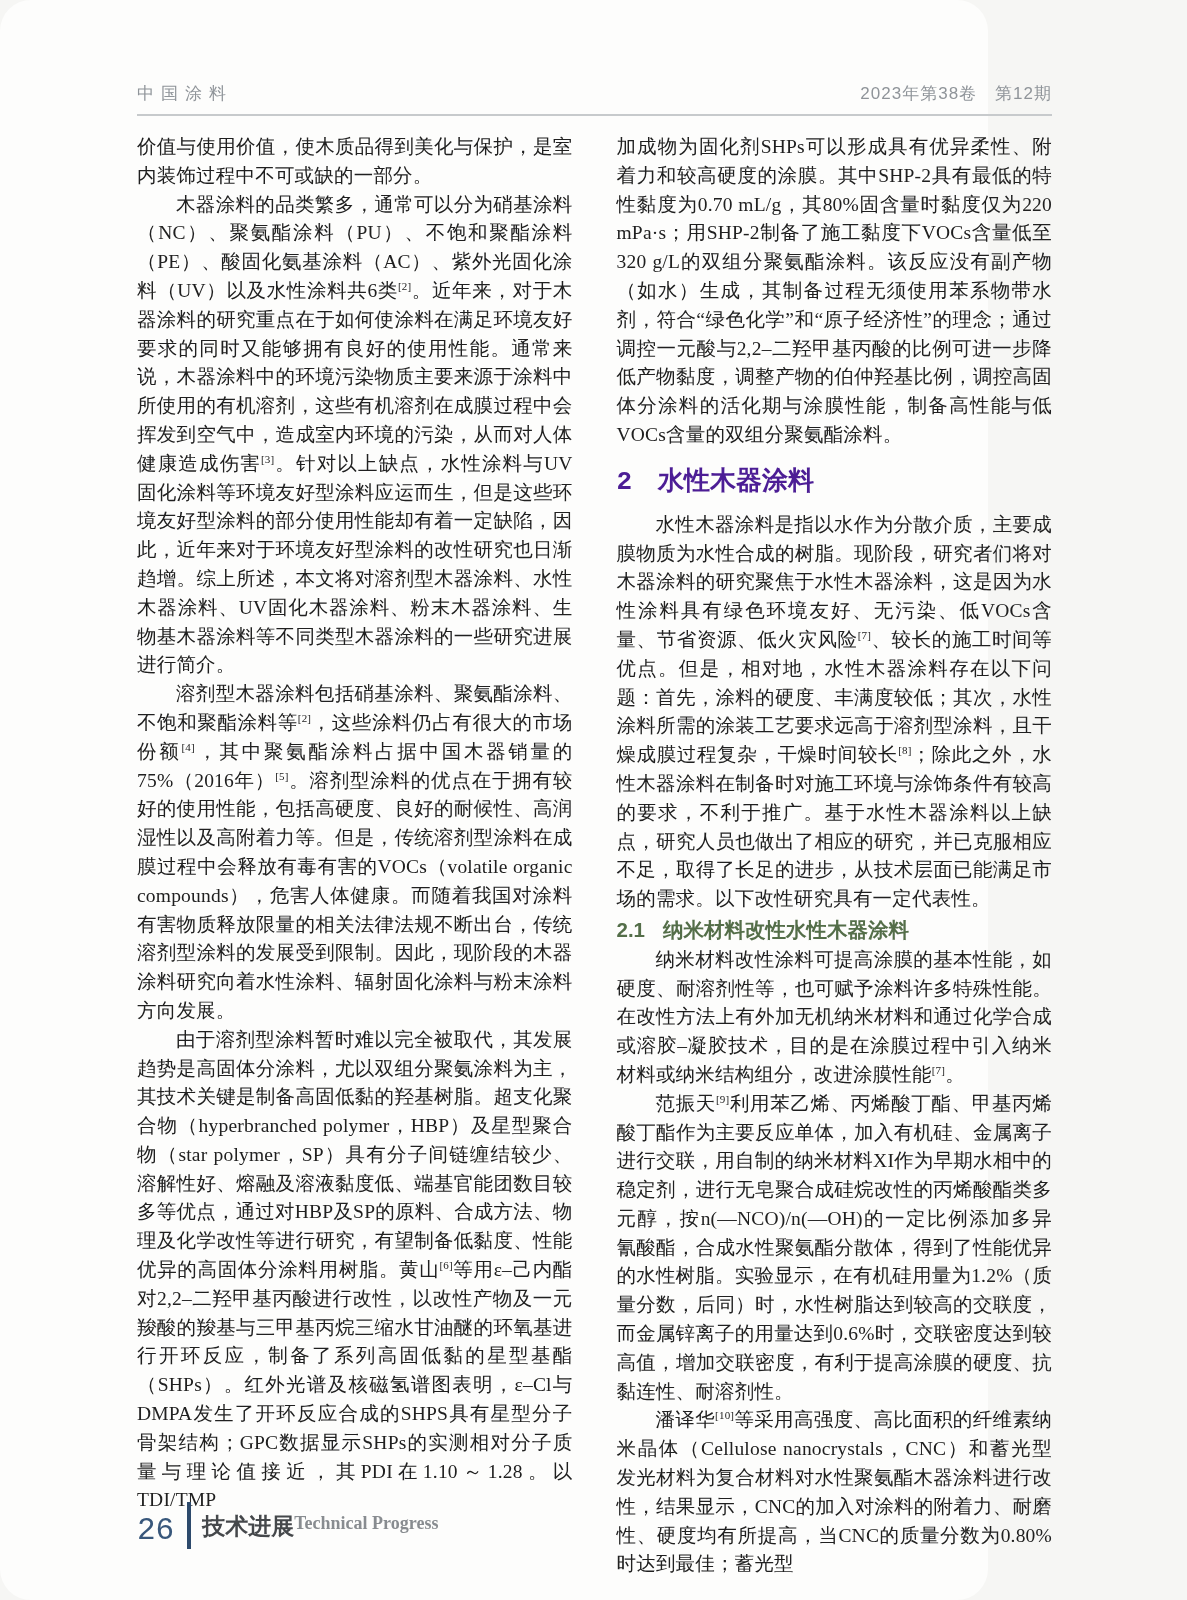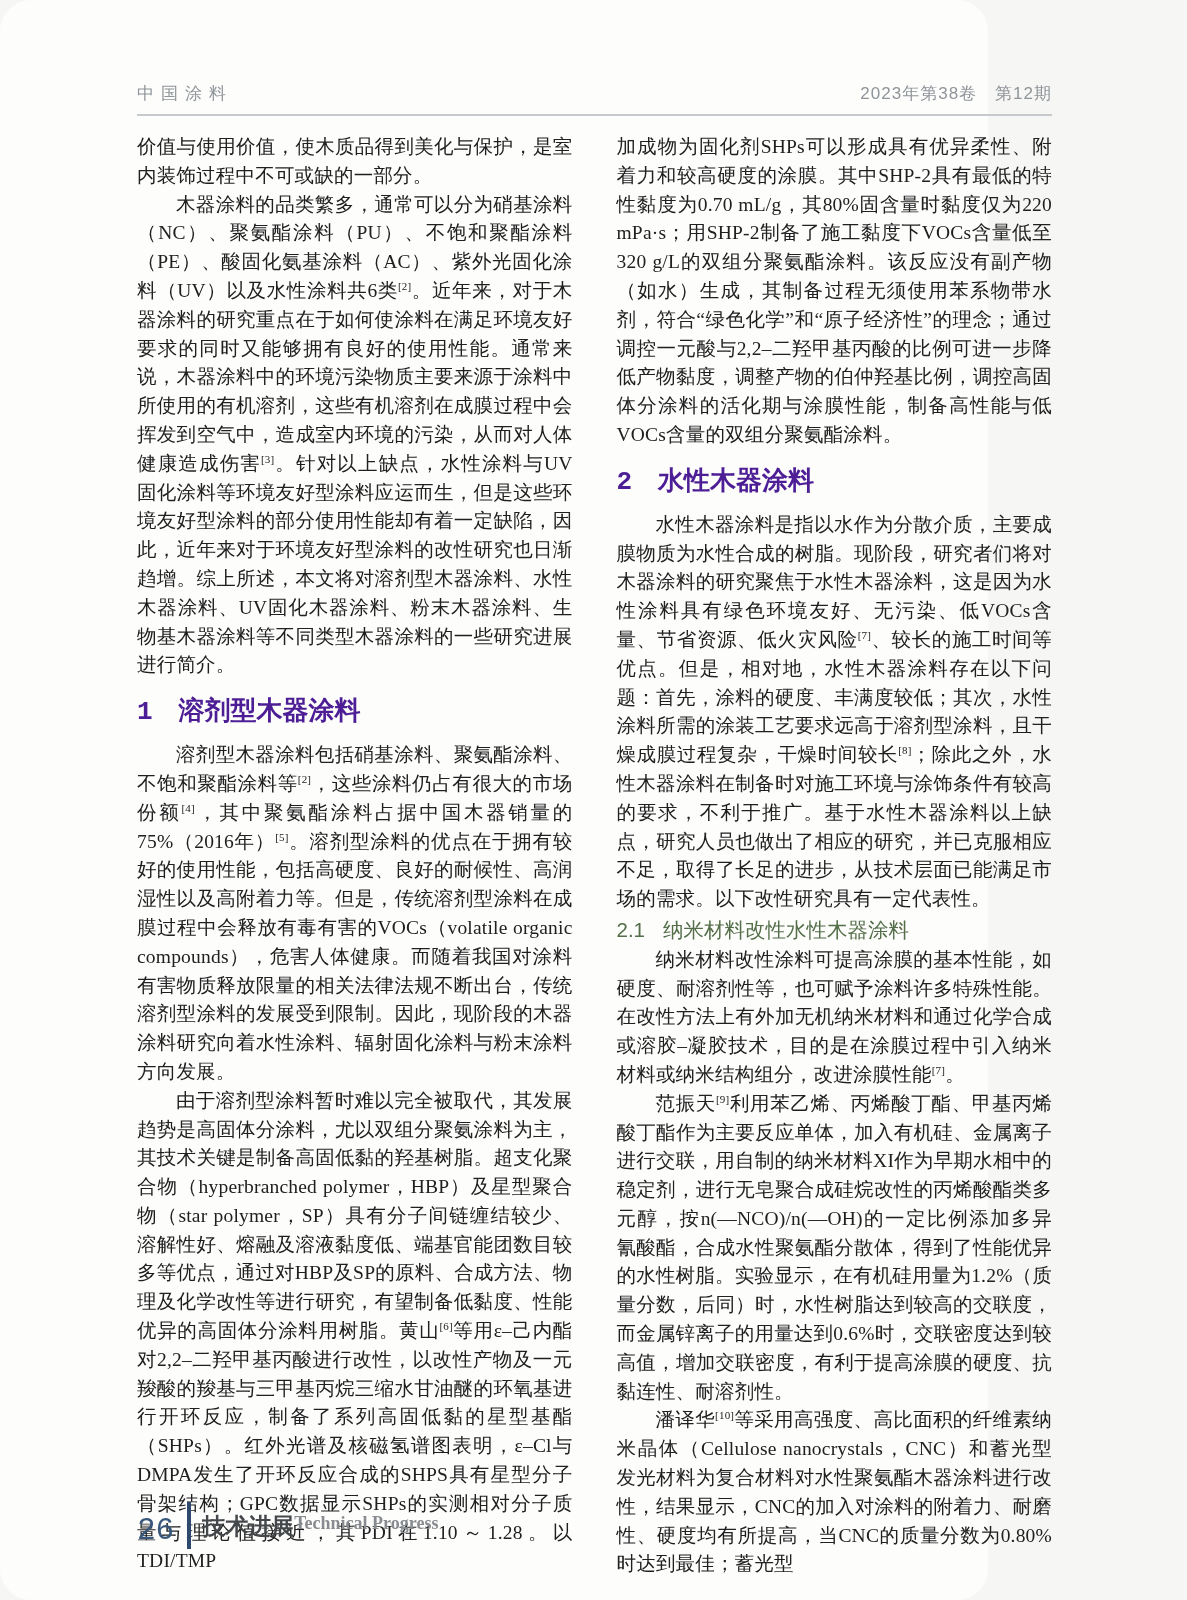--- a/index.html
+++ b/index.html
@@ -55,21 +55,21 @@
     font-family:Liberation Mono, monospace;
     font-weight:bold;
     font-size:26px;
     color:#4c1d95;
     padding:17px 0 14px 0;
     line-height:30px;
   }
   .h1 .hnum{margin-right:26px;}
   .h2{
     font-family:"Liberation Sans","DejaVu Sans",sans-serif;
-    font-weight:normal;
+    font-weight:bold;
     font-size:20.5px;
     color:#546e49;
     line-height:28.8px;
     padding:2px 0 1px 0;
   }
   .h2 .hnum{margin-right:18px;}
   
   .footer{
     position:absolute;
     left:137px;top:1502px;
@@ -111,21 +111,20 @@
 
   <div class="runhead">
     <span class="journal">中国涂料</span>
     <span class="issue">2023年第38卷　第12期</span>
   </div>
 
   <div class="content">
     <div class="col">
         <p class="para">价值与使用价值，使木质品得到美化与保护，是室内装饰过程中不可或缺的一部分。</p>
         <p class="para indent">木器涂料的品类繁多，通常可以分为硝基涂料（NC）、聚氨酯涂料（PU）、不饱和聚酯涂料（PE）、酸固化氨基涂料（AC）、紫外光固化涂料（UV）以及水性涂料共6类<sup>[2]</sup>。近年来，对于木器涂料的研究重点在于如何使涂料在满足环境友好要求的同时又能够拥有良好的使用性能。通常来说，木器涂料中的环境污染物质主要来源于涂料中所使用的有机溶剂，这些有机溶剂在成膜过程中会挥发到空气中，造成室内环境的污染，从而对人体健康造成伤害<sup>[3]</sup>。针对以上缺点，水性涂料与UV固化涂料等环境友好型涂料应运而生，但是这些环境友好型涂料的部分使用性能却有着一定缺陷，因此，近年来对于环境友好型涂料的改性研究也日渐趋增。综上所述，本文将对溶剂型木器涂料、水性木器涂料、UV固化木器涂料、粉末木器涂料、生物基木器涂料等不同类型木器涂料的一些研究进展进行简介。</p>
-        <div class="h1"><span class="hnum">1</span><span>溶剂型木器涂料</span></div>
         <p class="para indent">溶剂型木器涂料包括硝基涂料、聚氨酯涂料、不饱和聚酯涂料等<sup>[2]</sup>，这些涂料仍占有很大的市场份额<sup>[4]</sup>，其中聚氨酯涂料占据中国木器销量的75%（2016年）<sup>[5]</sup>。溶剂型涂料的优点在于拥有较好的使用性能，包括高硬度、良好的耐候性、高润湿性以及高附着力等。但是，传统溶剂型涂料在成膜过程中会释放有毒有害的VOCs（volatile organic compounds），危害人体健康。而随着我国对涂料有害物质释放限量的相关法律法规不断出台，传统溶剂型涂料的发展受到限制。因此，现阶段的木器涂料研究向着水性涂料、辐射固化涂料与粉末涂料方向发展。</p>
         <p class="para indent">由于溶剂型涂料暂时难以完全被取代，其发展趋势是高固体分涂料，尤以双组分聚氨涂料为主，其技术关键是制备高固低黏的羟基树脂。超支化聚合物（hyperbranched polymer，HBP）及星型聚合物（star polymer，SP）具有分子间链缠结较少、溶解性好、熔融及溶液黏度低、端基官能团数目较多等优点，通过对HBP及SP的原料、合成方法、物理及化学改性等进行研究，有望制备低黏度、性能优异的高固体分涂料用树脂。黄山<sup>[6]</sup>等用ε–己内酯对2,2–二羟甲基丙酸进行改性，以改性产物及一元羧酸的羧基与三甲基丙烷三缩水甘油醚的环氧基进行开环反应，制备了系列高固低黏的星型基酯（SHPs）。红外光谱及核磁氢谱图表明，ε–Cl与DMPA发生了开环反应合成的SHPS具有星型分子骨架结构；GPC数据显示SHPs的实测相对分子质量与理论值接近，其PDI在1.10～1.28。以TDI/TMP</p>
       </div>
     <div class="col">
         <p class="para">加成物为固化剂SHPs可以形成具有优异柔性、附着力和较高硬度的涂膜。其中SHP-2具有最低的特性黏度为0.70 mL/g，其80%固含量时黏度仅为220 mPa·s；用SHP-2制备了施工黏度下VOCs含量低至320 g/L的双组分聚氨酯涂料。该反应没有副产物（如水）生成，其制备过程无须使用苯系物带水剂，符合“绿色化学”和“原子经济性”的理念；通过调控一元酸与2,2–二羟甲基丙酸的比例可进一步降低产物黏度，调整产物的伯仲羟基比例，调控高固体分涂料的活化期与涂膜性能，制备高性能与低VOCs含量的双组分聚氨酯涂料。</p>
         <div class="h1"><span class="hnum">2</span><span>水性木器涂料</span></div>
         <p class="para indent">水性木器涂料是指以水作为分散介质，主要成膜物质为水性合成的树脂。现阶段，研究者们将对木器涂料的研究聚焦于水性木器涂料，这是因为水性涂料具有绿色环境友好、无污染、低VOCs含量、节省资源、低火灾风险<sup>[7]</sup>、较长的施工时间等优点。但是，相对地，水性木器涂料存在以下问题：首先，涂料的硬度、丰满度较低；其次，水性涂料所需的涂装工艺要求远高于溶剂型涂料，且干燥成膜过程复杂，干燥时间较长<sup>[8]</sup>；除此之外，水性木器涂料在制备时对施工环境与涂饰条件有较高的要求，不利于推广。基于水性木器涂料以上缺点，研究人员也做出了相应的研究，并已克服相应不足，取得了长足的进步，从技术层面已能满足市场的需求。以下改性研究具有一定代表性。</p>
         <div class="h2"><span class="hnum">2.1</span><span>纳米材料改性水性木器涂料</span></div>
         <p class="para indent">纳米材料改性涂料可提高涂膜的基本性能，如硬度、耐溶剂性等，也可赋予涂料许多特殊性能。在改性方法上有外加无机纳米材料和通过化学合成或溶胶–凝胶技术，目的是在涂膜过程中引入纳米材料或纳米结构组分，改进涂膜性能<sup>[7]</sup>。</p>
         <p class="para indent">范振天<sup>[9]</sup>利用苯乙烯、丙烯酸丁酯、甲基丙烯酸丁酯作为主要反应单体，加入有机硅、金属离子进行交联，用自制的纳米材料XI作为早期水相中的稳定剂，进行无皂聚合成硅烷改性的丙烯酸酯类多元醇，按n(—NCO)/n(—OH)的一定比例添加多异氰酸酯，合成水性聚氨酯分散体，得到了性能优异的水性树脂。实验显示，在有机硅用量为1.2%（质量分数，后同）时，水性树脂达到较高的交联度，而金属锌离子的用量达到0.6%时，交联密度达到较高值，增加交联密度，有利于提高涂膜的硬度、抗黏连性、耐溶剂性。</p>

